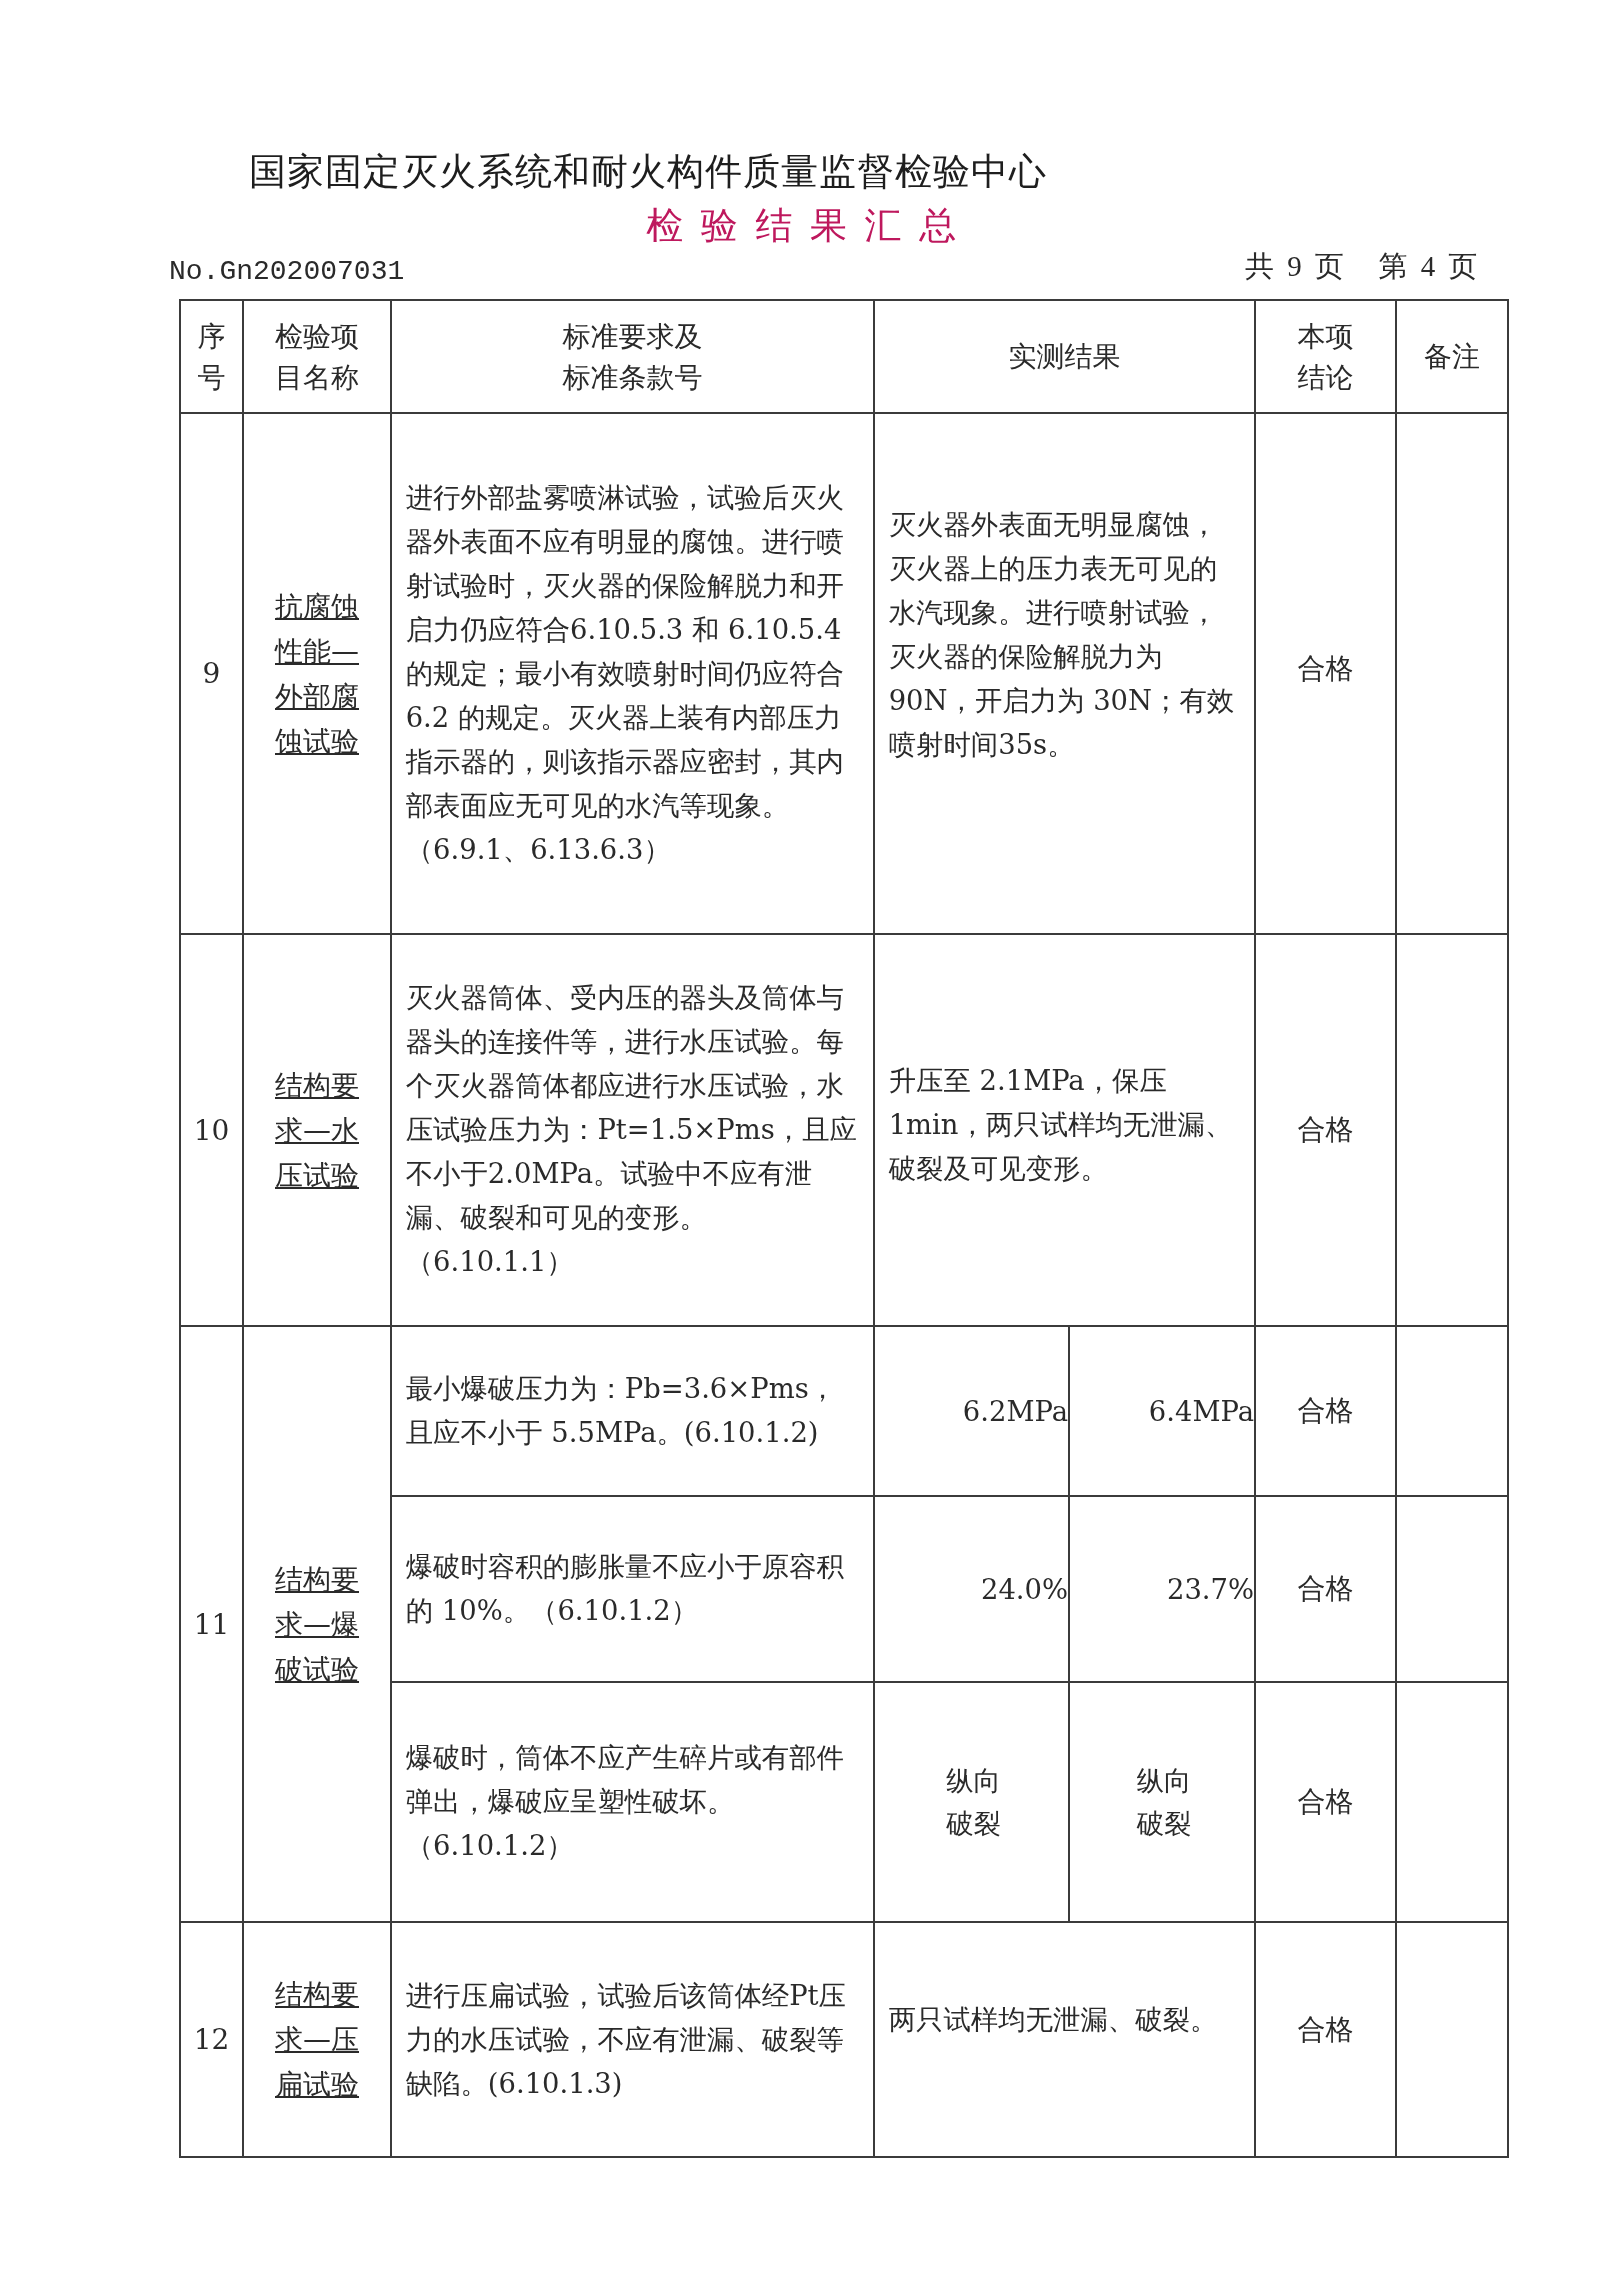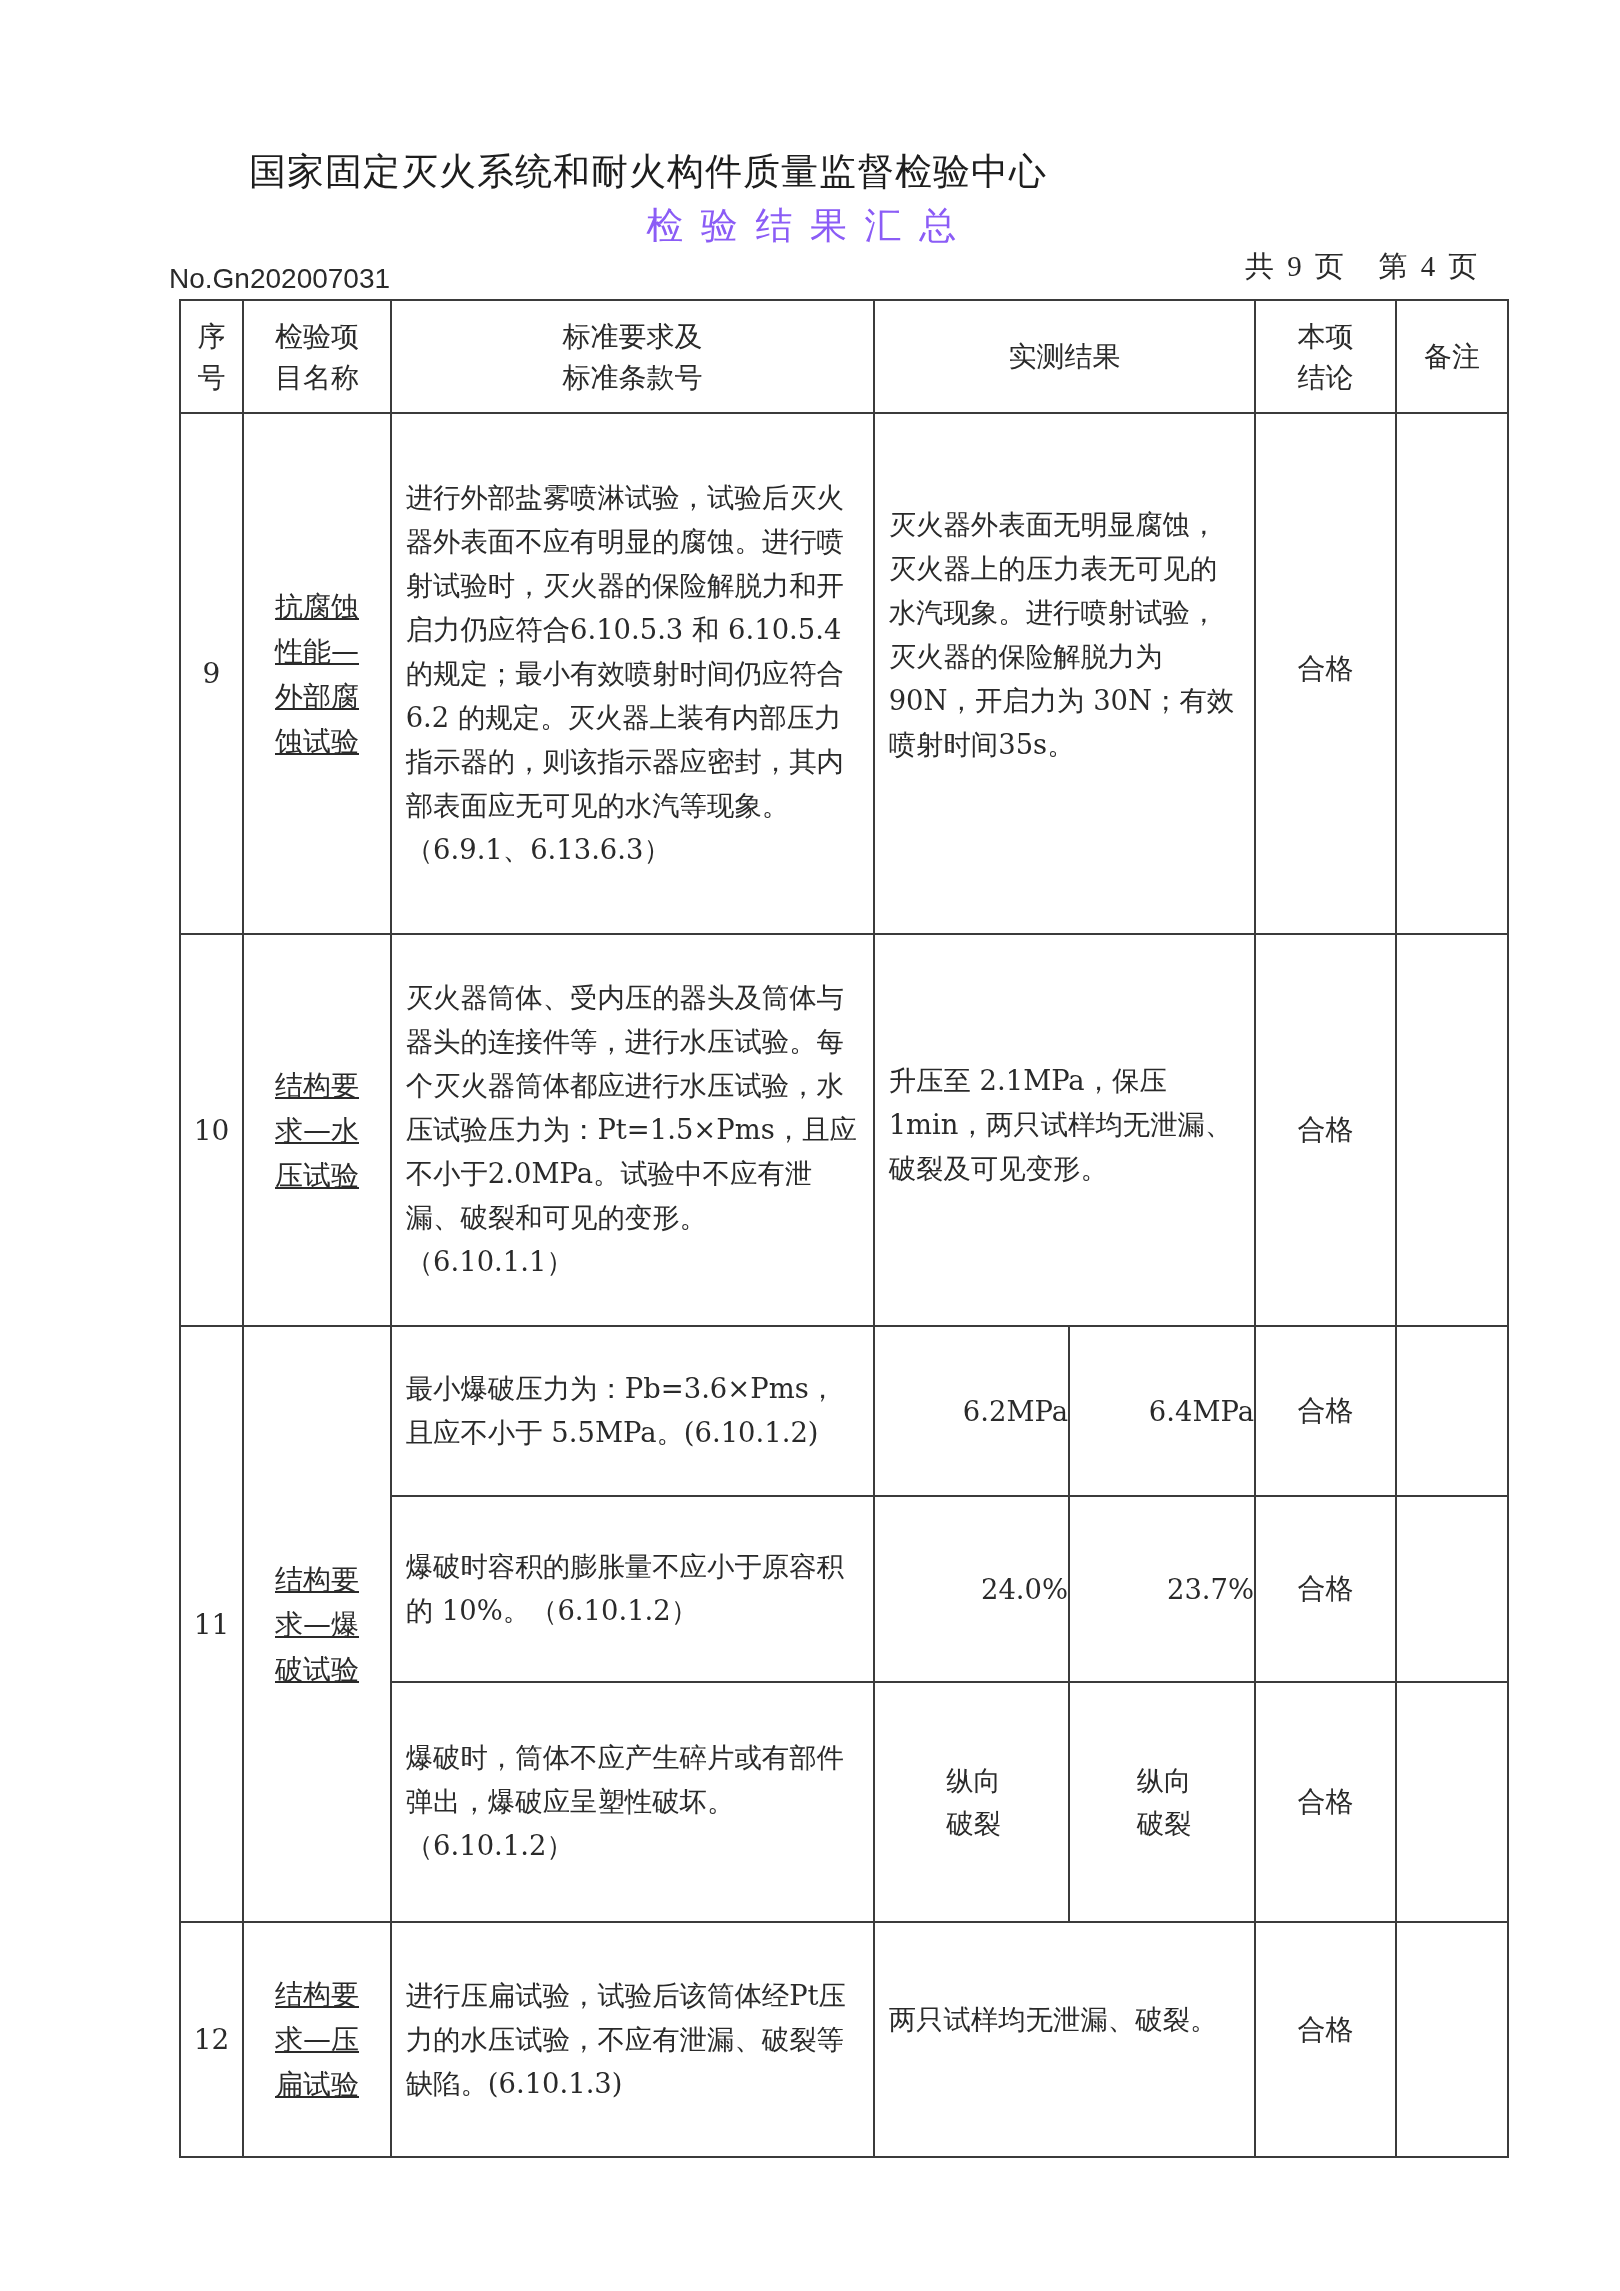--- a/index.html
+++ b/index.html
@@ -1,22 +1,22 @@
 <!DOCTYPE html>
 <html><head>
 <meta charset="utf-8">
 <style>
   html, body { margin:0; padding:0; background:#ffffff; }
   body { width:1620px; height:2292px; position:relative; overflow:hidden;
          font-family:"DejaVu Serif","Liberation Serif",serif; color:#2a2a2a; }
   .title-main { position:absolute; top:147px; left:0; width:1296px; text-align:center;
          font-family:"DejaVu Sans","Liberation Sans",sans-serif; font-size:37px; letter-spacing:1px; color:#1e1e1e; }
   .title-sub { position:absolute; top:201px; left:0; width:1620px; text-align:center;
-         font-family:"DejaVu Sans","Liberation Sans",sans-serif; font-size:37px; letter-spacing:17.6px; color:#8b5cf6; }
-  .docno { position:absolute; top:263px; left:169px; font-size:28px; font-family:Liberation Sans, sans-serif; }
+         font-family:"DejaVu Sans","Liberation Sans",sans-serif; font-size:37px; letter-spacing:17.6px; color:#be185d; }
+  .docno { position:absolute; top:256px; left:169px; font-size:28px; font-family:Liberation Mono, monospace; }
   .pageinfo { position:absolute; top:247px; left:1245px; font-size:29px; font-family:"Liberation Serif","DejaVu Serif",serif; word-spacing:5.9px; }
   table.report { position:absolute; left:179px; top:299px; border-collapse:collapse; table-layout:fixed; }
   table.report td, table.report th { border:2px solid #3b3b3b; padding:0; vertical-align:middle; font-weight:normal; }
   th { font-family:"DejaVu Sans","Liberation Sans",sans-serif; font-size:28px; text-align:center; line-height:43px; color:#2a2a2a; }
   .cell-text { font-size:27.4px; line-height:44px; padding:0 13.7px 0 13.7px; text-align:left; }
   .vname { font-family:"DejaVu Sans","Liberation Sans",sans-serif; font-size:28px; line-height:45px; text-align:center; padding:0 9.8px;text-decoration:underline; }
   .num { font-size:28px; text-align:center; }
   .verdict { font-family:"DejaVu Sans","Liberation Sans",sans-serif; font-size:28px; text-align:center; }
   .val { font-size:27.4px; text-align:right; line-height:43px; }
 </style>

